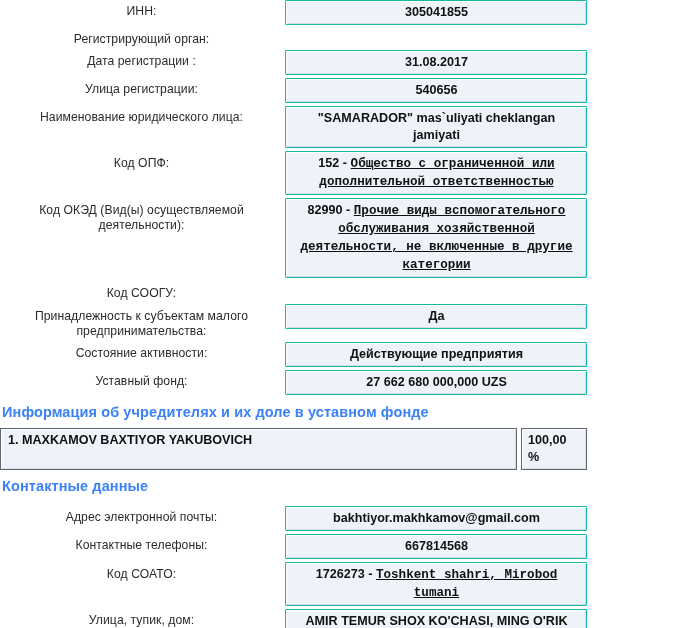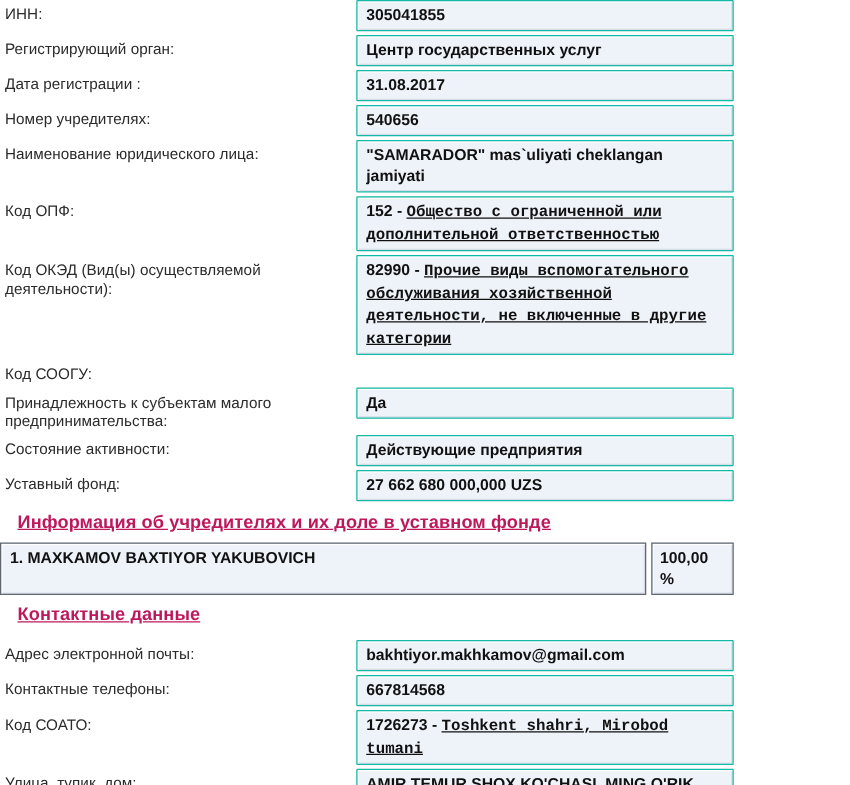--- a/index.html
+++ b/index.html
@@ -19,20 +19,21 @@
     position: relative;
     width: 680px;
     padding: 0;
   }
   
   .row {
     display: flex;
     align-items: flex-start;
     width: 592px;
     margin: 0 0 3px 0;
+    text-align: center;
   }
   .label {
     width: 285px;
     min-width: 285px;
     box-sizing: border-box;
     padding: 4px 6px 0 4px;
     font-size: 12.2px;
     line-height: 15px;
     color: #2b2b2b;
     font-weight: normal;
@@ -61,24 +62,23 @@
   .value-box .code {
     text-decoration: none;
   }
   
   .row.tall .label { padding-top: 5px; }
 
   
   .section-heading {
     font-size: 14.5px;
     font-weight: bold;
-    color: #be185d;
-    margin: 9px 0 8px 14px;
+    color: #3b82f6;
+    margin: 9px 0 8px 2px;
     letter-spacing: 0.1px;
-    text-decoration: underline;
   }
   .section-heading.tight { margin-top: 8px; margin-bottom: 9px; }
 
   
   .founder-row {
     display: flex;
     align-items: stretch;
     width: 592px;
     margin-bottom: 3px;
   }
@@ -117,28 +117,27 @@
 
 <div class="page">
 
   <div id="company-details">
       <div class="row">
         <div class="label">ИНН:</div>
         <div class="value-box"><span class="code">305041855</span></div>
       </div>
       <div class="row">
         <div class="label">Регистрирующий орган:</div>
-        <div class="value-box"><span class="code">Центр государственных услуг</span></div>
       </div>
       <div class="row">
         <div class="label">Дата регистрации :</div>
         <div class="value-box"><span class="code">31.08.2017</span></div>
       </div>
       <div class="row">
-        <div class="label">Номер учредителях:</div>
+        <div class="label">Улица регистрации:</div>
         <div class="value-box"><span class="code">540656</span></div>
       </div>
       <div class="row">
         <div class="label">Наименование юридического лица:</div>
         <div class="value-box"><span class="code">"SAMARADOR" mas`uliyati cheklangan jamiyati</span></div>
       </div>
       <div class="row tall">
         <div class="label">Код ОПФ:</div>
         <div class="value-box"><span class="code">152 - </span><u>Общество с ограниченной или дополнительной ответственностью</u></div>
       </div>

